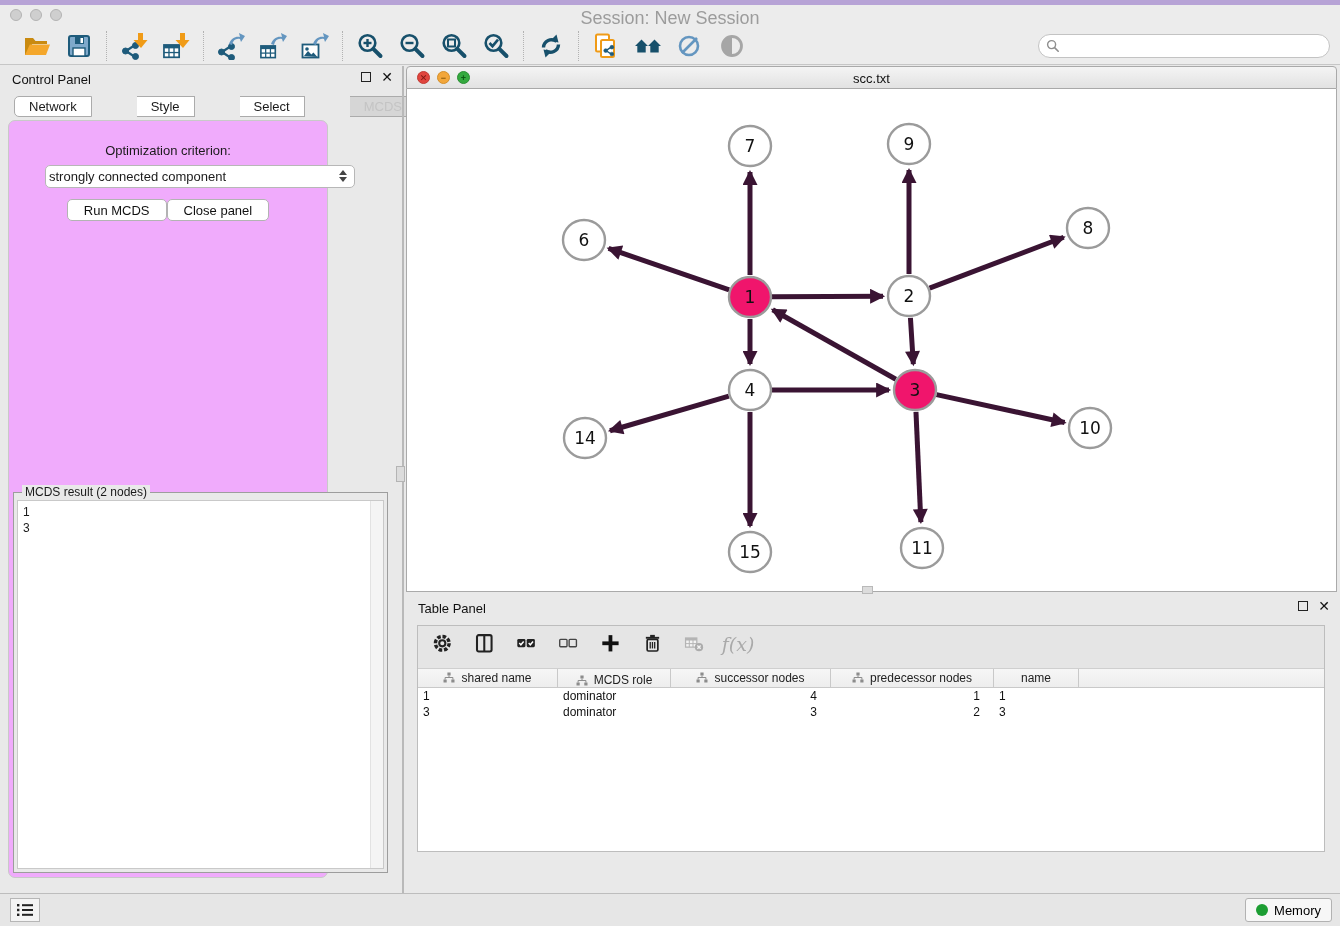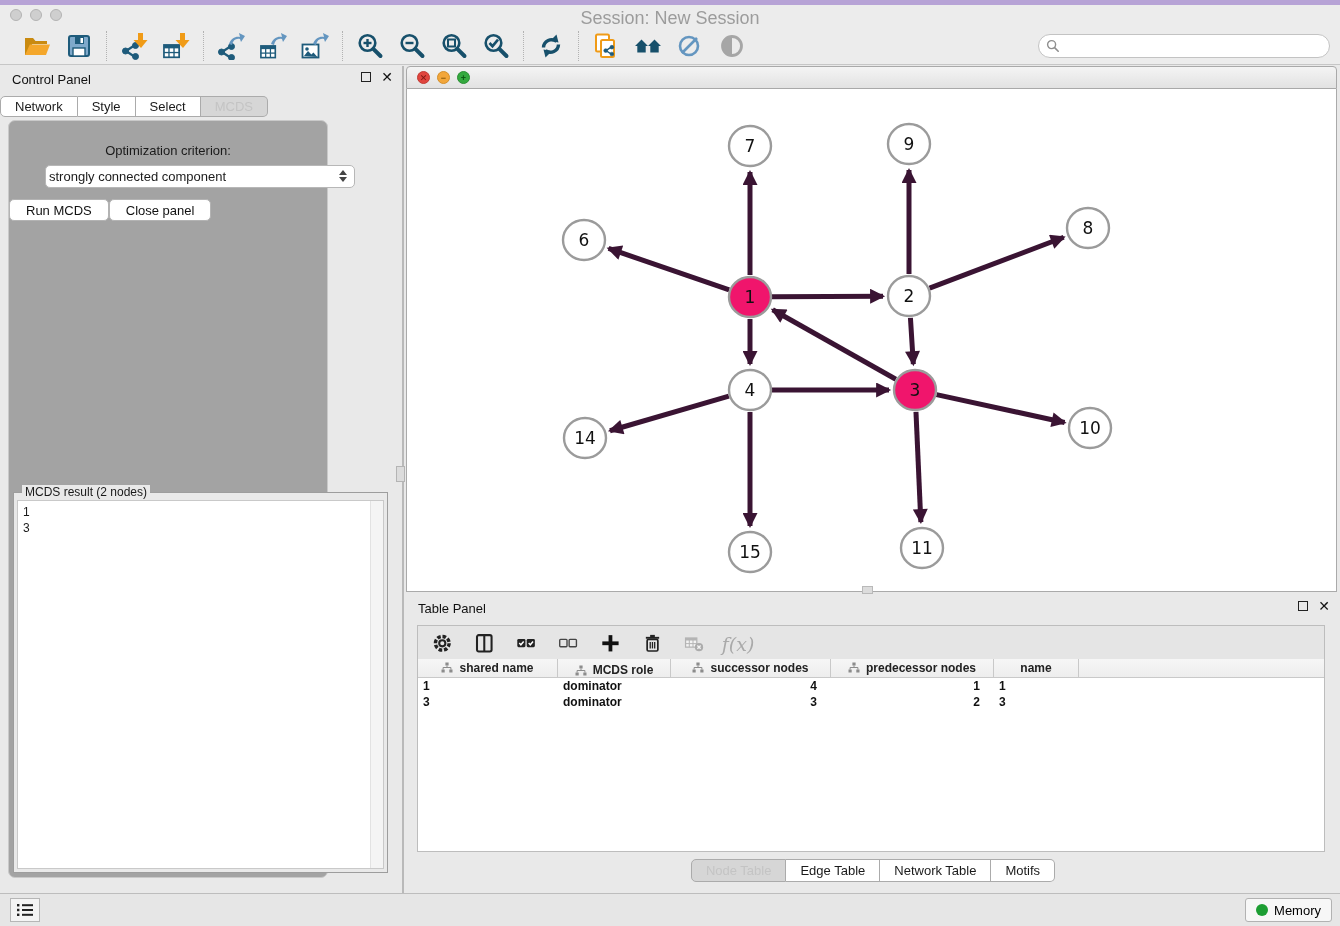--- a/index.html
+++ b/index.html
@@ -25,34 +25,34 @@
   .search-icon-box { position:absolute; left:8px; top:5px; width:14px; height:14px; }
 
   
   .control-panel { position:absolute; left:0; top:66px; width:403px; height:827px; background:#e9e9e9; }
   .panel-header { position:relative; height:28px;text-align:center; }
   .panel-title { position:absolute; left:12px; top:6px; font-size:13px; color:#111; }
   .panel-header-icons { position:absolute; right:10px; top:6px; display:flex; gap:10px; align-items:center; }
   .float-icon { width:10px; height:10px; border:1.6px solid #222; }
   .close-x { font-size:14px; font-weight:bold; color:#111; line-height:10px; }
 
-  .cp-tabs { position:absolute; left:0; top:30px; width:100%; display:flex; justify-content:flex-start; }
+  .cp-tabs { position:absolute; left:14px; top:30px; width:100%; display:flex; justify-content:space-between; }
   .tab-seg { height:21px; padding:0 14px; display:flex; align-items:center; background:#fff; border:1px solid #ababab; border-left:none; font-size:13px; }
   .tab-seg:first-child { border-left:1px solid #ababab; border-radius:5px 0 0 5px; }
   .tab-seg:last-child { border-radius:0 5px 5px 0; }
   .tab-seg.selected { background:#d6d6d6; color:#c4c4c4; }
 
-  .cp-body { position:absolute; left:8px; top:54px; width:320px; height:758px; background:#a3a3a3; border:1px solid #c9c9c9; border-radius:7px; }
+  .cp-body { position:absolute; left:8px; top:54px; width:320px; height:758px; background:#f0abfc; border:1px solid #c9c9c9; border-radius:7px; }
   .opt-label { position:absolute; left:0; width:100%; top:22px; text-align:center; font-size:13px; }
   .dropdown { position:absolute; left:36px; top:44px; width:310px; height:23px; background:#fff; border:1px solid #b7b7b7; border-radius:5px; display:flex; align-items:center; padding:0 22px 0 3px; }
   .dropdown-value { font-size:13px; }
   .stepper { position:absolute; right:7px; top:4px; display:flex; flex-direction:column; gap:2px; }
   .tri-up { width:0; height:0; border-left:4px solid transparent; border-right:4px solid transparent; border-bottom:5px solid #444; }
   .tri-down { width:0; height:0; border-left:4px solid transparent; border-right:4px solid transparent; border-top:5px solid #444; }
-  .cp-buttons { position:absolute; left:0; top:78px; width:100%; display:flex; }
+  .cp-buttons { position:absolute; left:0; top:78px; width:100%; display:flex; justify-content:center; }
   .mac-btn { height:22px; padding:0 16px; background:#fff; border:1px solid #b3b3b3; border-radius:5px; font-size:13px; font-family:inherit; color:#111; }
 
   .result-group { position:absolute; left:4px; top:371px; width:375px; height:381px; border:1px solid #9d9d9d; background:#e9e9e9; }
   .result-legend { position:absolute; left:8px; top:-8px; background:#e9e9e9; padding:0 3px; font-size:12px; }
   .result-area { position:absolute; left:3px; top:7px; right:3px; bottom:3px; background:#fff; border:1px solid #c9c9c9; overflow:hidden; }
   .result-pre { font-family:"Liberation Sans","DejaVu Sans",sans-serif; font-size:12px; line-height:16px; padding:3px 0 0 5px; white-space:pre; }
   .result-scroll { position:absolute; right:0; top:0; bottom:0; width:13px; background:#f4f4f4; border-left:1px solid #e2e2e2; }
 
   
   .v-split { position:absolute; left:402px; top:66px; width:2px; height:827px; background:#b9b9b9; }
@@ -71,21 +71,21 @@
   .net-content { position:absolute; left:0; top:23px; width:100%; height:503px; background:#fff; border:1px solid #aaa; border-top:none; }
   .graph-node-label { font-size:17px; fill:#111; font-family:"DejaVu Sans",sans-serif; }
 
   
   .table-panel { position:absolute; left:406px; top:595px; width:934px; height:296px; background:#e9e9e9; }
   .tp-content { position:absolute; left:11px; top:30px; width:908px; height:227px; background:#fff; border:1px solid #bdbdbd; }
   .tp-toolbar { position:absolute; left:0; top:0; width:100%; height:43px; background:#e5e5e5; border-bottom:1px solid #cfcfcf; display:flex; align-items:center; padding-left:12px; gap:14px; }
   .tp-btn { width:28px; height:28px; display:flex; align-items:flex-start; justify-content:center; background:none; border:none; }
   .tp-btn svg { width:24px; height:24px; }
   .fx-label { font-family:"DejaVu Serif","Liberation Serif",serif; font-style:italic; font-size:19px; color:#a9a9a9; }
-  .tp-table { position:absolute; left:0; top:33px; width:100%; bottom:0;font-weight:bold; }
+  .tp-table { position:absolute; left:0; top:43px; width:100%; bottom:0; }
   .thead-row { display:flex; height:19px; background:linear-gradient(#f6f6f6,#ededed); border-bottom:1px solid #c9c9c9; }
   .th-cell { display:flex; align-items:center; justify-content:center; gap:6px; font-size:12px; color:#222; border-right:1px solid #c9c9c9; }
   .tree-icon svg { width:12px; height:12px; display:block; }
   .tbody-row { display:flex; height:16px; }
   .td-cell { font-size:12px; padding:1px 4px 0 5px; color:#111; overflow:hidden; }
   .td-right { text-align:right; padding-right:14px; }
 
   .tp-tabs { position:absolute; left:0; bottom:9px; width:100%; display:flex; justify-content:center; }
   .tp-tabs .tab-seg { height:23px; }
 
@@ -320,20 +320,21 @@
 <div class="v-split"></div>
 <div class="v-grip"></div>
 
 <div class="net-window">
   <div class="net-titlebar">
     <div class="net-lights">
       <span class="light red">✕</span>
       <span class="light yellow">−</span>
       <span class="light green">+</span>
     </div>
+    <div class="net-title">scc.txt</div>
   </div>
   <div class="net-content">
     <svg id="graph-svg" width="929" height="502" viewBox="0 0 929 502">
         <defs>
           <marker id="arrow" viewBox="0 0 10 10" refX="8.6" refY="5" markerWidth="3.4" markerHeight="3" orient="auto">
             <path d="M0 0 L10 5 L0 10 Z" fill="#3a1433"></path>
           </marker>
         </defs>
         <line x1="343" y1="186" x2="343" y2="83" stroke="#3a1433" stroke-width="5" marker-end="url(#arrow)"></line>
         <line x1="322.1924875913935" y1="200.85525176330984" x2="201.59069648289858" y2="159.44379337063384" stroke="#3a1433" stroke-width="5" marker-end="url(#arrow)"></line>
@@ -542,26 +543,20 @@
           <div class="tbody-row">
             <div class="td-cell" style="width: 140px;">3</div>
             <div class="td-cell" style="width: 113px;">dominator</div>
             <div class="td-cell td-right" style="width: 160px;">3</div>
             <div class="td-cell td-right" style="width: 163px;">2</div>
             <div class="td-cell" style="width: 85px;">3</div>
           </div>
         </div>
     </div>
   </div>
-  <div class="tp-tabs" id="tp-tabs">
-      <div class="tab-seg selected">Node Table</div>
-      <div class="tab-seg">Edge Table</div>
-      <div class="tab-seg">Network Table</div>
-      <div class="tab-seg">Motifs</div>
-    </div>
 </div>
 
 <div class="status-bar">
   <button class="list-btn">
     <svg width="18" height="16" viewBox="0 0 18 16">
       <g fill="#222">
           <rect x="1" y="2" width="2.4" height="2.4"></rect>
           <rect x="1" y="6.8" width="2.4" height="2.4"></rect>
           <rect x="1" y="11.6" width="2.4" height="2.4"></rect>
           <rect x="6" y="2.2" width="11" height="2"></rect>

